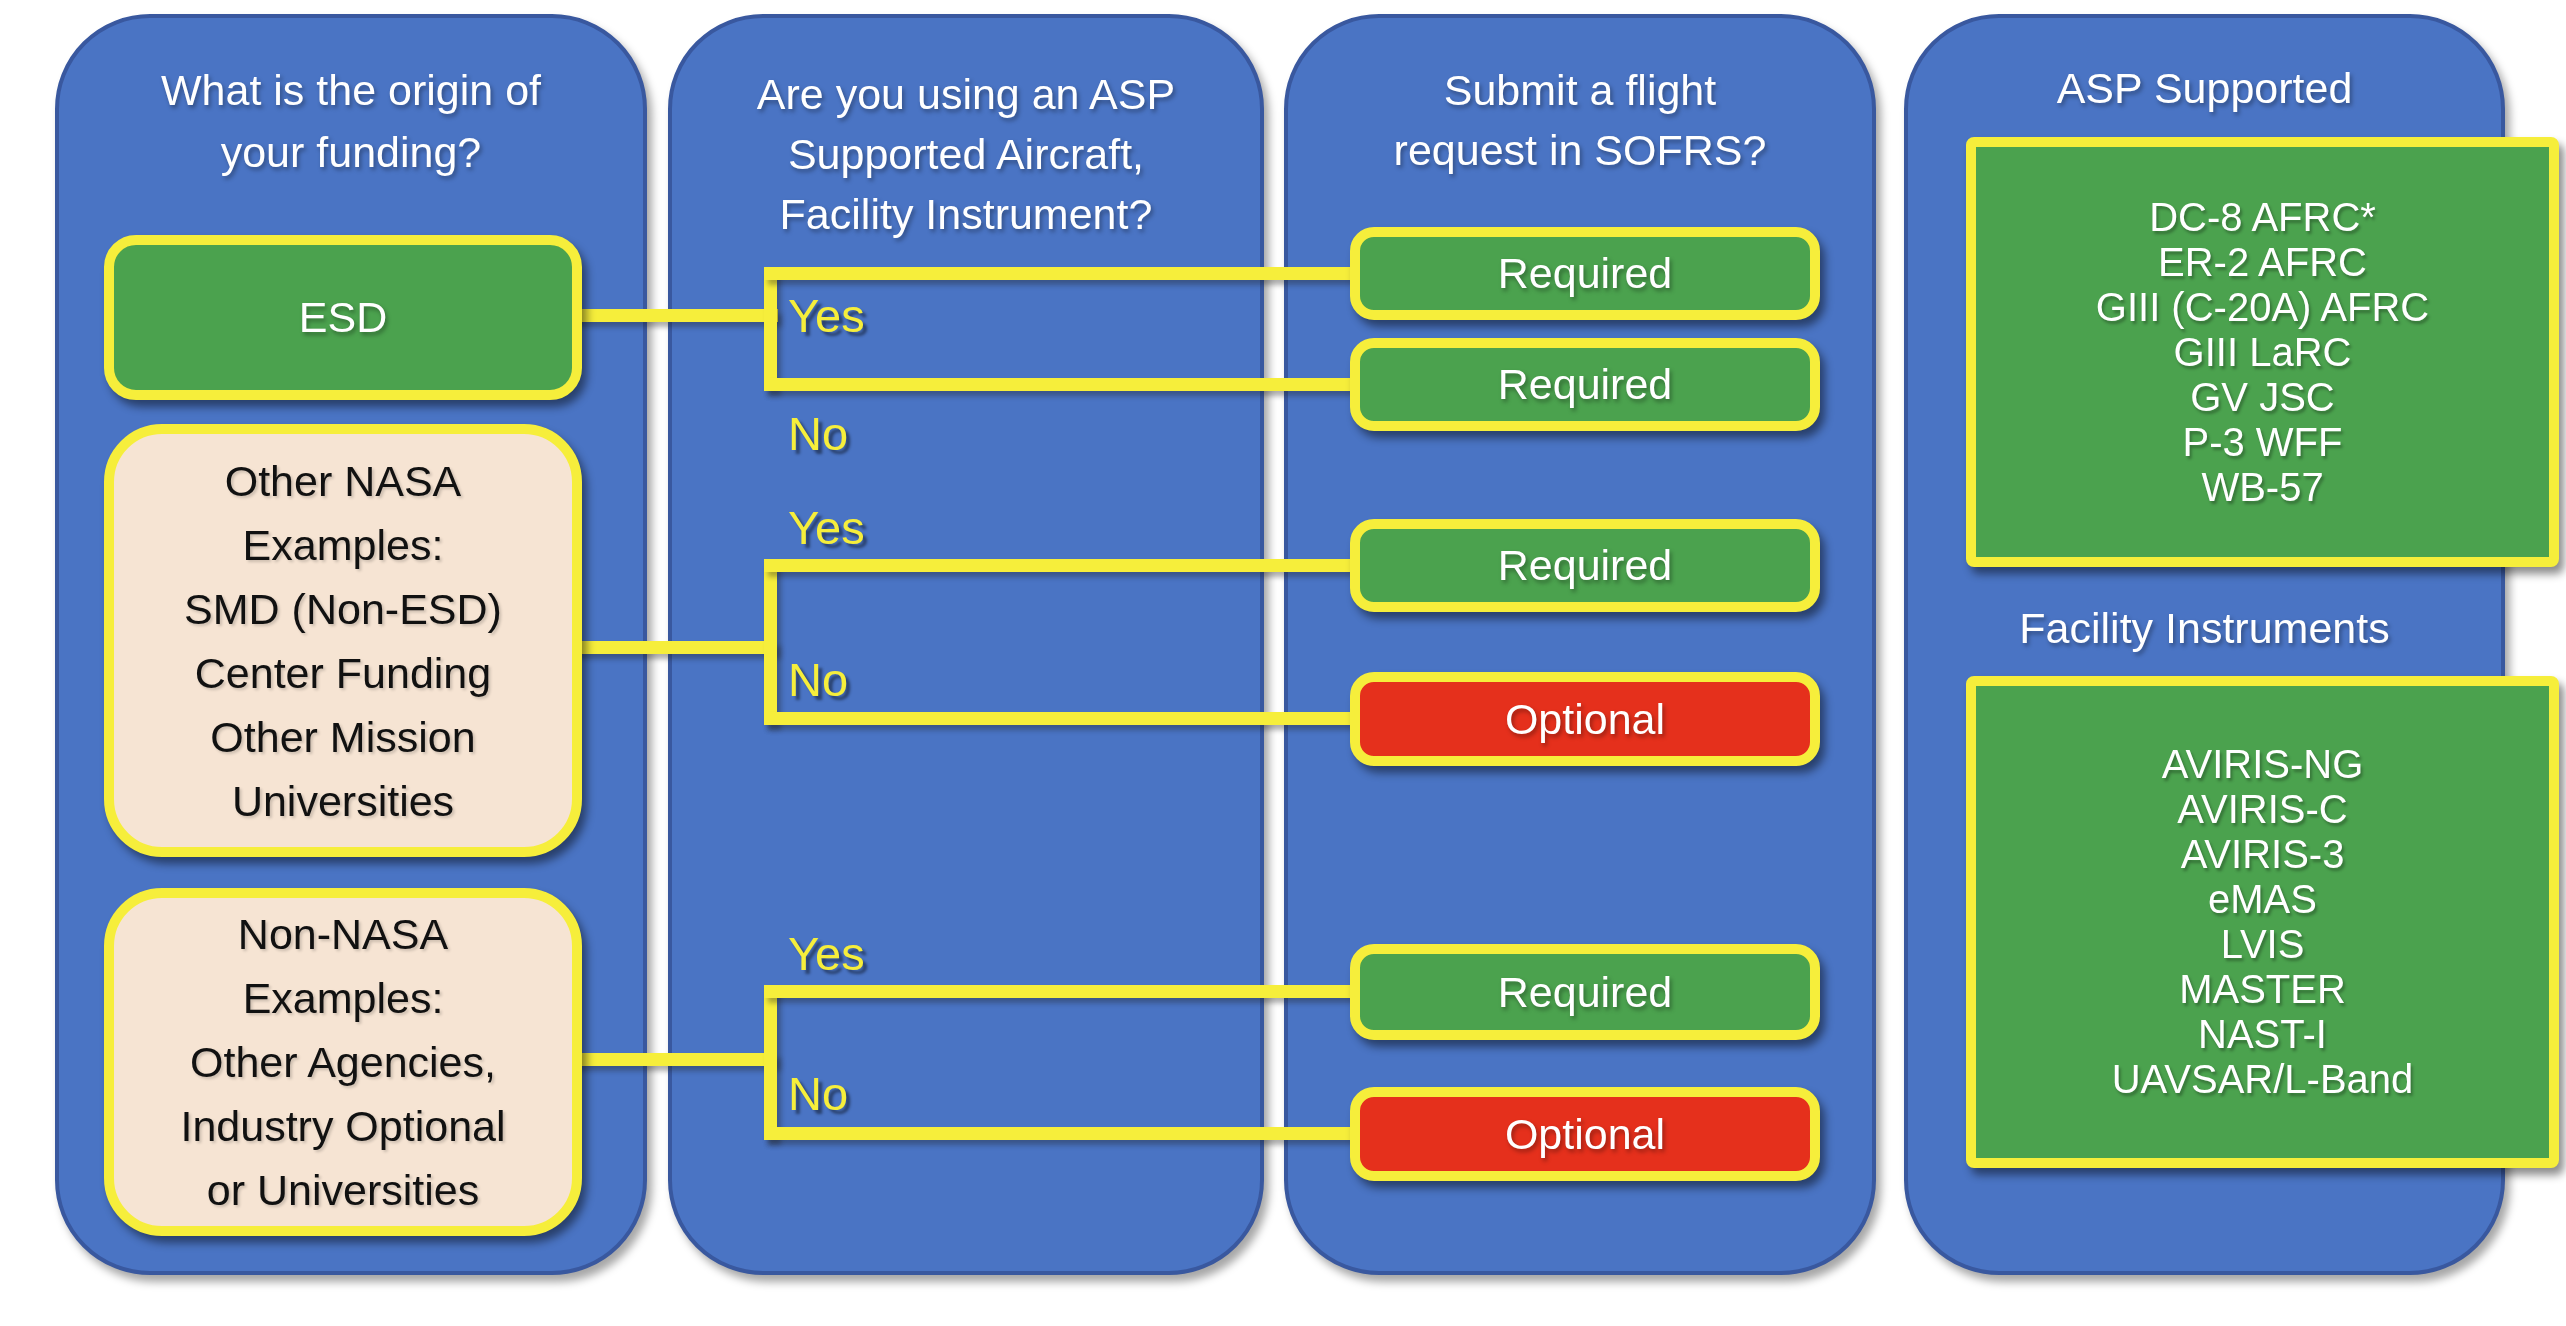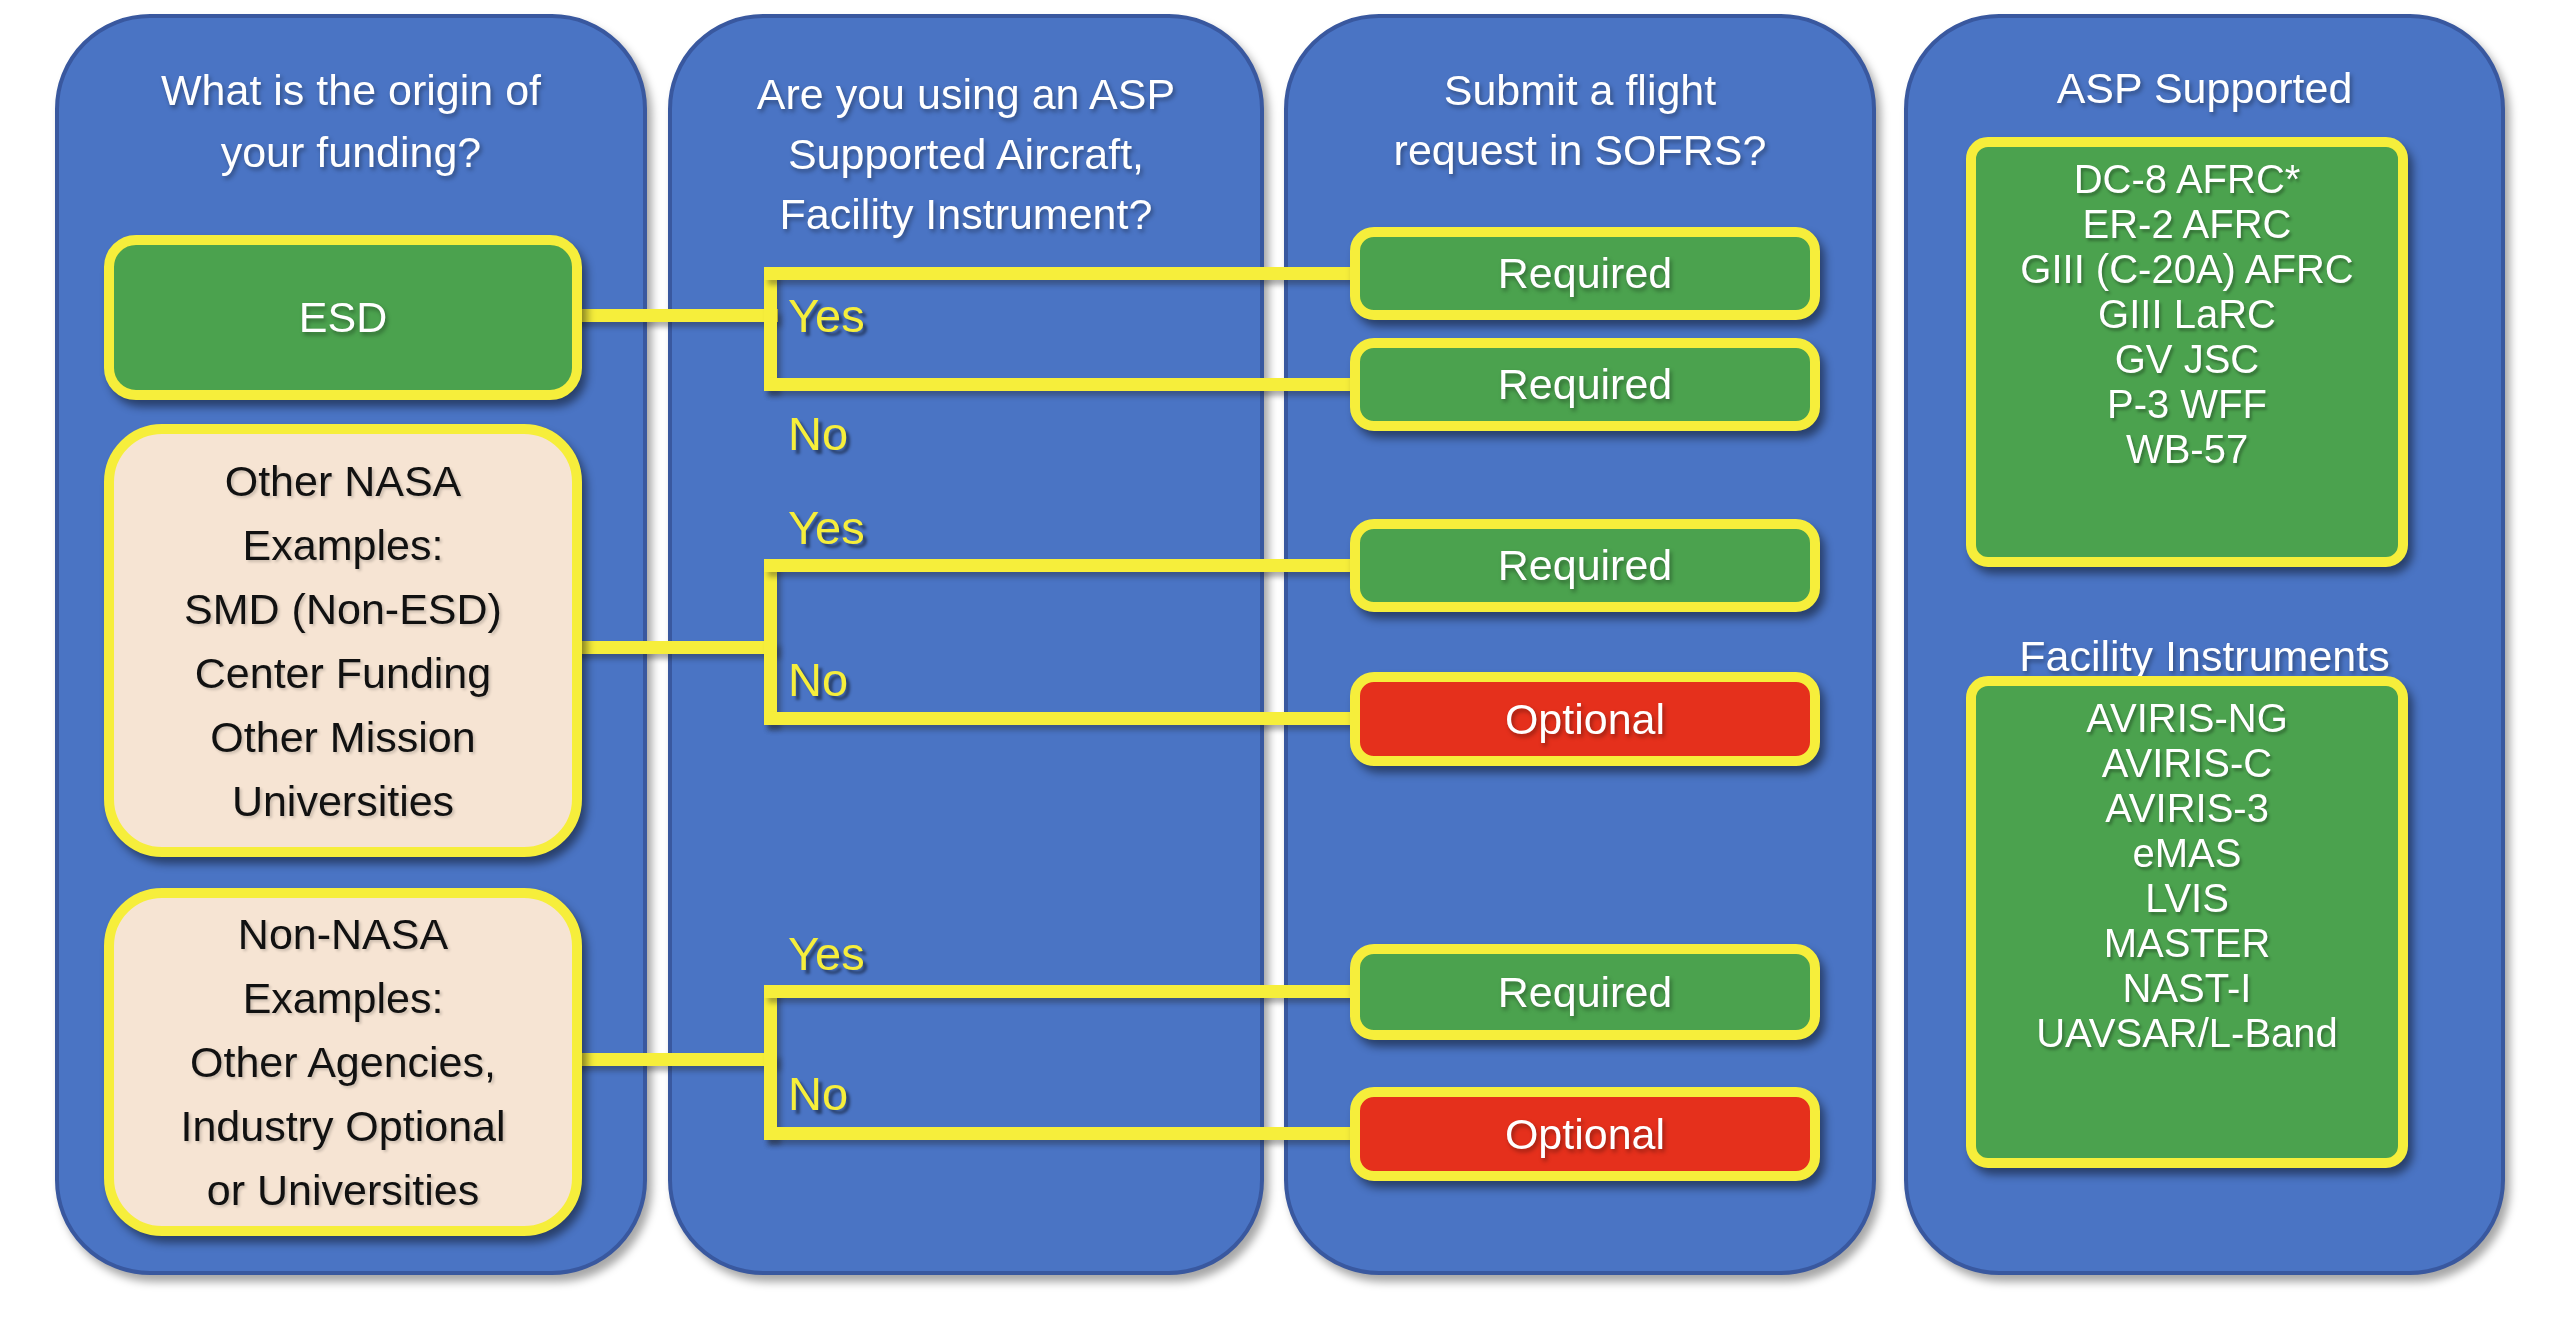--- a/index.html
+++ b/index.html
@@ -38,26 +38,26 @@
        text-shadow:4px 4px 3px rgba(0,0,0,.45);}
 
   
   .out-box{position:absolute;left:1350px;width:470px;box-sizing:border-box;border:10px solid #F6EE3B;
        border-radius:24px;box-shadow:5px 7px 8px rgba(0,0,0,.45);z-index:3;display:flex;align-items:center;
        justify-content:center;color:#fff;font-size:43px;text-shadow:2px 3px 4px rgba(0,0,0,.35);}
   .out-green{background:#4BA24E;}
   .out-red{background:#E5301C;}
 
   
-  .list-box{position:absolute;left:1966px;width:442px;box-sizing:border-box;border:10px solid #F6EE3B;
-       border-radius:22px;background:#4BA24E;box-shadow:5px 7px 8px rgba(0,0,0,.45);z-index:3;
-       display:flex;flex-direction:column;justify-content:flex-start;align-items:center;
+  .list-box{position:absolute;left:1966px;width:593px;box-sizing:border-box;border:10px solid #F6EE3B;
+       border-radius:8px;background:#4BA24E;box-shadow:5px 7px 8px rgba(0,0,0,.45);z-index:3;
+       display:flex;flex-direction:column;justify-content:center;align-items:center;
        padding:10px 6px;}
   .list-box .list-item{color:#fff;font-size:40px;text-align:center;text-shadow:2px 3px 3px rgba(0,0,0,.3);}
-  .facility-heading{position:absolute;left:1904px;width:601px;top:632px;text-align:center;color:#fff;
+  .facility-heading{position:absolute;left:1904px;width:601px;top:604px;text-align:center;color:#fff;
        font-size:43px;text-shadow:2px 3px 4px rgba(0,0,0,.35);z-index:2;}
   .footnote{position:absolute;left:1904px;width:601px;top:1178px;text-align:center;color:#fff;
        font-size:30px;font-weight:700;line-height:44px;white-space:pre-line;
        text-shadow:2px 2px 3px rgba(0,0,0,.35);z-index:2;letter-spacing:-0.3px;}
 </style>
 </head>
 <body>
 
 <div class="stage">
 

